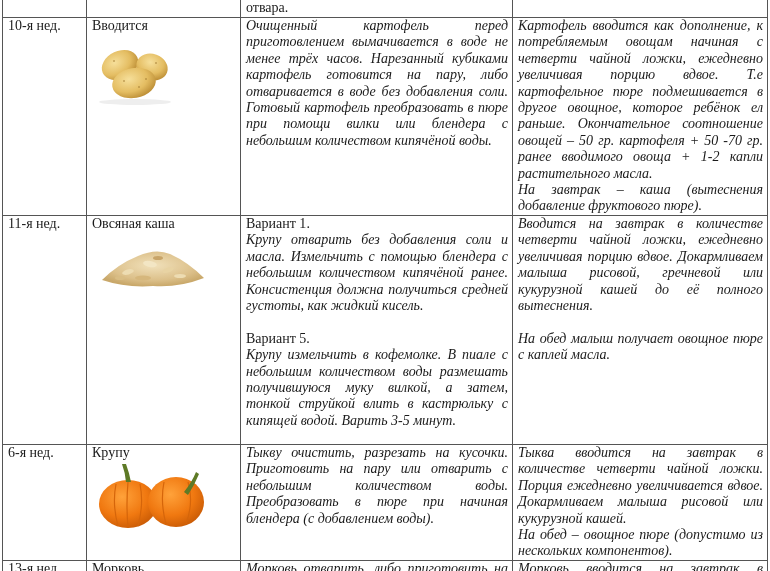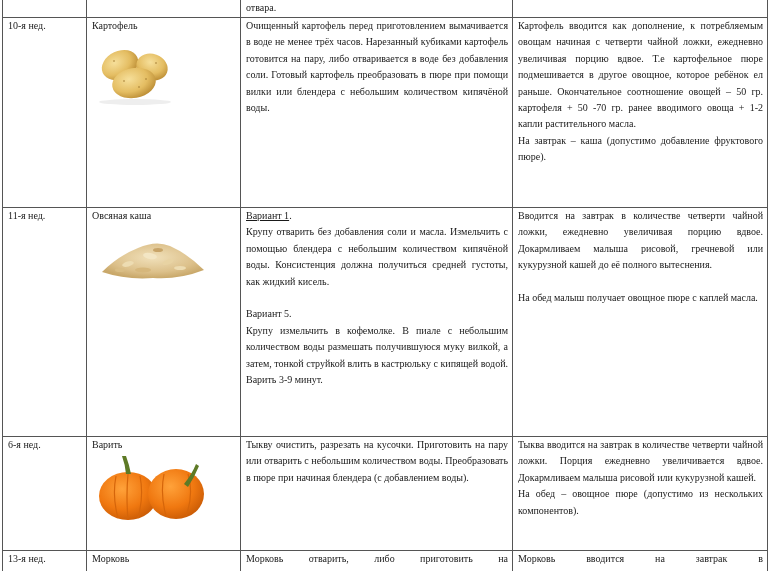--- a/index.html
+++ b/index.html
@@ -20,29 +20,29 @@
       left: 2px;
       top: -1px;
       border-collapse: collapse;
       table-layout: fixed;
       width: 765px;
     }
     table.doc td {
       border: 1.3px solid #555;
       vertical-align: top;
       padding: 0 4px 0 5px;
-      font-size: 10px;
+      font-size: 14px;
       line-height: 16.4px;
     }
     col.c1 { width: 84px; }
     col.c2 { width: 154px; }
     col.c3 { width: 272px; }
     col.c4 { width: 255px; }
-    .just { text-align: justify; }
-    .under { text-decoration: underline; }
+    .just { text-align: justify; font-style: italic; }
+    .under { }
     .gap { height: 16.4px; }
     .img-wrap { position: relative; }
     svg { display: block; }
   </style>
 </head>
 <body>
 
 <table class="doc">
   <colgroup>
     <col class="c1">
@@ -57,21 +57,21 @@
     <td></td>
     <td>отвара.</td>
     <td></td>
   </tr>
 
   <tr style="height:190px;margin-top:7px;">
     <td>
       <span>10-я нед.</span>
     </td>
     <td>
-      <div>Картофель</div>
+      <div>Вводится</div>
       <div class="img-wrap" style="margin:9px 0 0 2px;">
         <svg width="82" height="62" viewBox="0 0 82 62">
           <defs>
             <radialGradient id="pg" cx="40%" cy="35%" r="70%">
               <stop offset="0%" stop-color="#f6df9a"></stop>
               <stop offset="60%" stop-color="#e4bd62"></stop>
               <stop offset="100%" stop-color="#b98a32"></stop>
             </radialGradient>
           </defs>
           <ellipse cx="41" cy="59" rx="36" ry="3" fill="#eeeeee"></ellipse>
@@ -84,21 +84,21 @@
           <circle cx="20" cy="18" r="0.8" fill="#a07a30"></circle>
           <circle cx="62" cy="20" r="0.8" fill="#a07a30"></circle>
         </svg>
       </div>
     </td>
     <td>
       <div class="just">Очищенный картофель перед приготовлением вымачивается в воде не менее трёх часов. Нарезанный кубиками картофель готовится на пару, либо отваривается в воде без добавления соли. Готовый картофель преобразовать в пюре при помощи вилки или блендера с небольшим количеством кипячёной воды.</div>
     </td>
     <td>
       <div class="just">Картофель вводится как дополнение, к потребляемым овощам начиная с четверти чайной ложки, ежедневно увеличивая порцию вдвое. Т.е картофельное пюре подмешивается в другое овощное, которое ребёнок ел раньше. Окончательное соотношение овощей – 50 гр. картофеля + 50 -70 гр. ранее вводимого овоща + 1-2 капли растительного масла.</div>
-      <div class="just">На завтрак – каша (допустимо добавление фруктового пюре).</div>
+      <div class="just">На завтрак – каша (вытеснения добавление фруктового пюре).</div>
     </td>
   </tr>
 
   <tr style="height:229px;padding-left:8px;">
     <td>
       <span>11-я нед.</span>
     </td>
     <td>
       <div>Овсяная каша</div>
       <div class="img-wrap" style="margin:12px 0 0 6px;">
@@ -116,38 +116,38 @@
           <ellipse cx="70" cy="26" rx="6" ry="2.5" fill="#e8d3a3" transform="rotate(-20 70 26)"></ellipse>
           <ellipse cx="45" cy="34" rx="8" ry="2.5" fill="#d6b77c"></ellipse>
           <ellipse cx="82" cy="32" rx="6" ry="2" fill="#eddcb2"></ellipse>
           <ellipse cx="60" cy="14" rx="5" ry="2" fill="#c8a468"></ellipse>
           <ellipse cx="22" cy="34" rx="5" ry="2" fill="#d9bd84"></ellipse>
         </svg>
       </div>
     </td>
     <td>
       <div><span class="under">Вариант 1</span>.</div>
-      <div class="just">Крупу отварить без добавления соли и масла. Измельчить с помощью блендера с небольшим количеством кипячёной воды. Консистенция должна получиться средней густоты, как жидкий кисель.</div>
+      <div class="just">Крупу отварить без добавления соли и масла. Измельчить с помощью блендера с небольшим количеством кипячёной ранее. Консистенция должна получиться средней густоты, как жидкий кисель.</div>
       <div class="gap"></div>
       <div>Вариант 5.</div>
-      <div class="just">Крупу измельчить в кофемолке. В пиале с небольшим количеством воды размешать получившуюся муку вилкой, а затем, тонкой струйкой влить в кастрюльку с кипящей водой. Варить 3-9 минут.</div>
+      <div class="just">Крупу измельчить в кофемолке. В пиале с небольшим количеством воды размешать получившуюся муку вилкой, а затем, тонкой струйкой влить в кастрюльку с кипящей водой. Варить 3-5 минут.</div>
     </td>
     <td>
       <div class="just">Вводится на завтрак в количестве четверти чайной ложки, ежедневно увеличивая порцию вдвое. Докармливаем малыша рисовой, гречневой или кукурузной кашей до её полного вытеснения.</div>
       <div class="gap"></div>
       <div class="just">На обед малыш получает овощное пюре с каплей масла.</div>
     </td>
   </tr>
 
   <tr style="height:114px;">
     <td>
       <span>6-я нед.</span>
     </td>
     <td>
-      <div>Варить</div>
+      <div>Крупу</div>
       <div class="img-wrap" style="margin:1px 0 0 4px;">
         <svg width="112" height="68" viewBox="0 0 112 68">
           <defs>
             <radialGradient id="kg" cx="40%" cy="35%" r="70%">
               <stop offset="0%" stop-color="#ffa23a"></stop>
               <stop offset="60%" stop-color="#f07810"></stop>
               <stop offset="100%" stop-color="#c85a05"></stop>
             </radialGradient>
           </defs>
 

